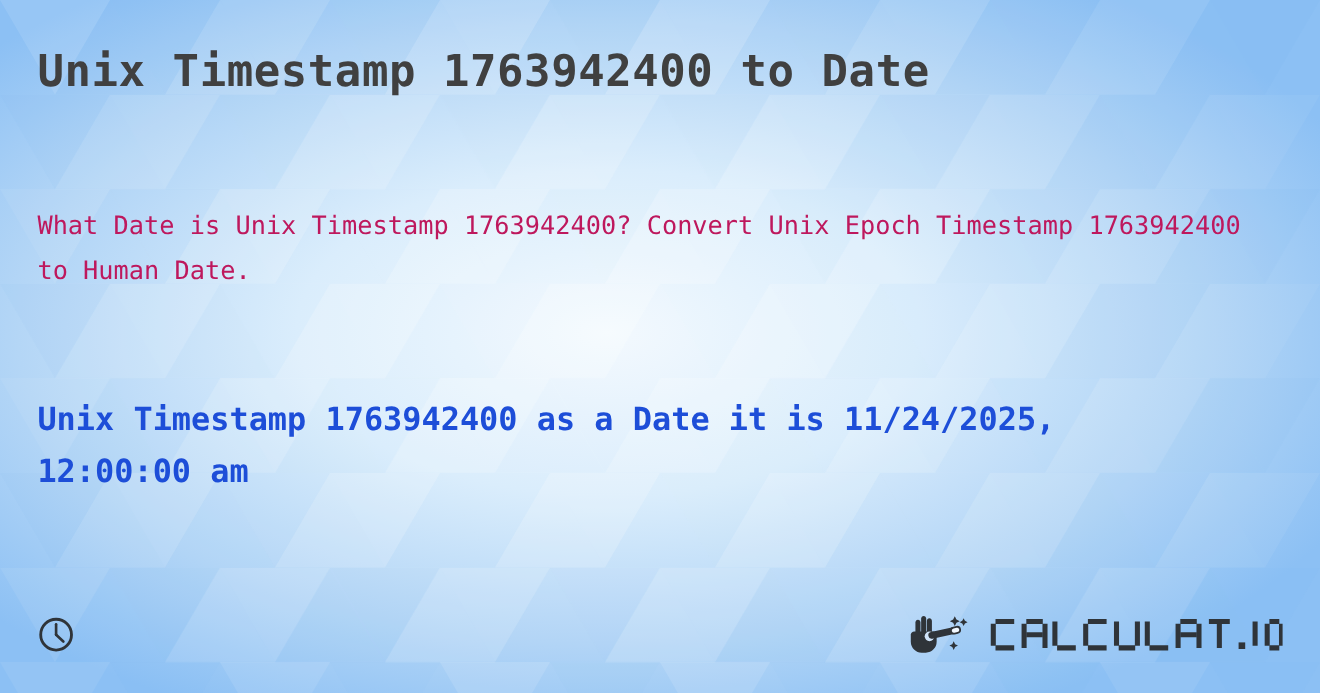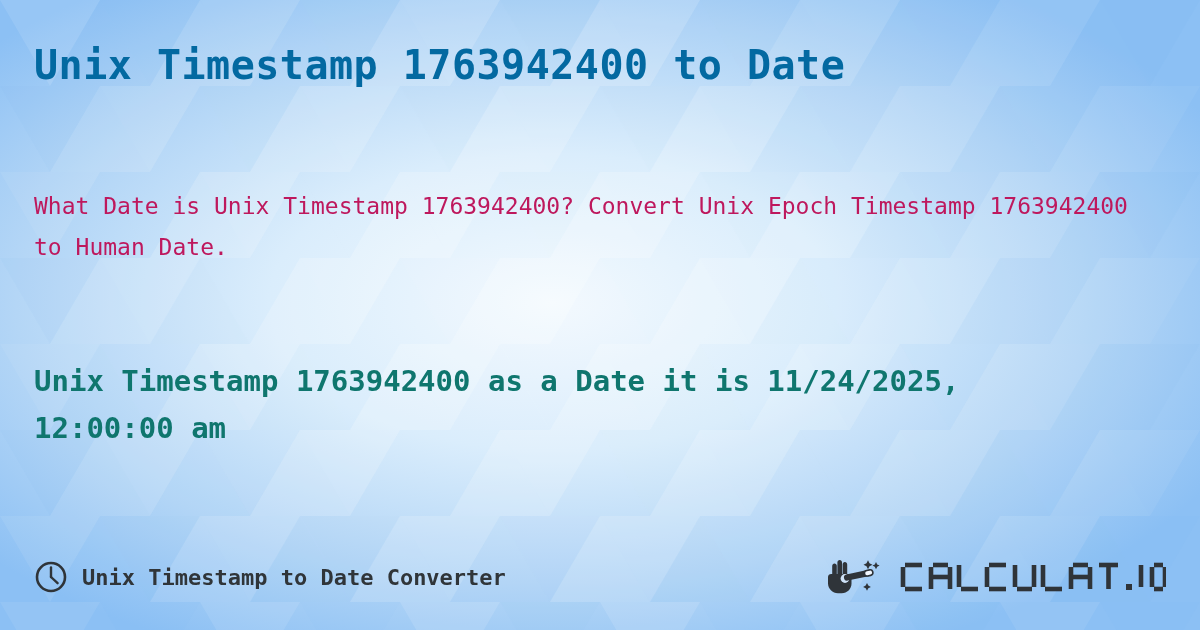--- a/index.html
+++ b/index.html
@@ -46,21 +46,21 @@
 
   .page-title {
     position: absolute;
     left: 34px;
     top: 42px;
     margin: 0;
     font-family: "DejaVu Sans Mono", monospace;
     font-size: 40px;
     font-weight: bold;
     letter-spacing: 0.5px;
-    color: #0369a1;
+    color: #404040;
     white-space: nowrap;
   }
 
   .description {
     position: absolute;
     left: 34px;
     top: 186px;
     width: 1110px;
     margin: 0;
     font-family: "DejaVu Sans Mono", monospace;
@@ -73,21 +73,21 @@
   .result {
     position: absolute;
     left: 34px;
     top: 358px;
     width: 1080px;
     margin: 0;
     font-family: "DejaVu Sans Mono", monospace;
     font-size: 29px;
     font-weight: bold;
     line-height: 47px;
-    color: #0f766e;
+    color: #1d4ed8;
   }
 
   
   .footer {
     position: absolute;
     left: 34px;
     right: 34px;
     bottom: 30px;
     height: 46px;
     display: flex;
@@ -355,21 +355,20 @@
     <div class="footer">
 
       <div class="footer-left">
         <span class="clock-icon-wrap">
           <svg class="clock-icon" viewBox="0 0 34 34" xmlns="http://www.w3.org/2000/svg">
             <circle cx="17" cy="17" r="14" fill="none" stroke="#2f3439" stroke-width="2.6"></circle>
             <line x1="17" y1="17" x2="17" y2="7.5" stroke="#2f3439" stroke-width="2.4" stroke-linecap="round"></line>
             <line x1="17" y1="17" x2="23.6" y2="23.2" stroke="#2f3439" stroke-width="2.4" stroke-linecap="round"></line>
           </svg>
         </span>
-        <span class="footer-label">Unix Timestamp to Date Converter</span>
       </div>
 
       <div class="footer-right">
         <span class="wand-icon-wrap">
           <svg class="wand-icon" viewBox="0 0 62 40" xmlns="http://www.w3.org/2000/svg">
             <g fill="#2f3439">
 
               <path d="M5.2 9.0c0-1.5 1.0-2.6 2.3-2.6s2.3 1.1 2.3 2.6v10.2H5.2z"></path>
               <path d="M10.4 5.6c0-1.5 1.0-2.6 2.3-2.6s2.3 1.1 2.3 2.6v12.1h-4.6z"></path>
               <path d="M15.6 7.6c0-1.5 1.0-2.6 2.3-2.6s2.3 1.1 2.3 2.6v11.0h-4.6z"></path>

